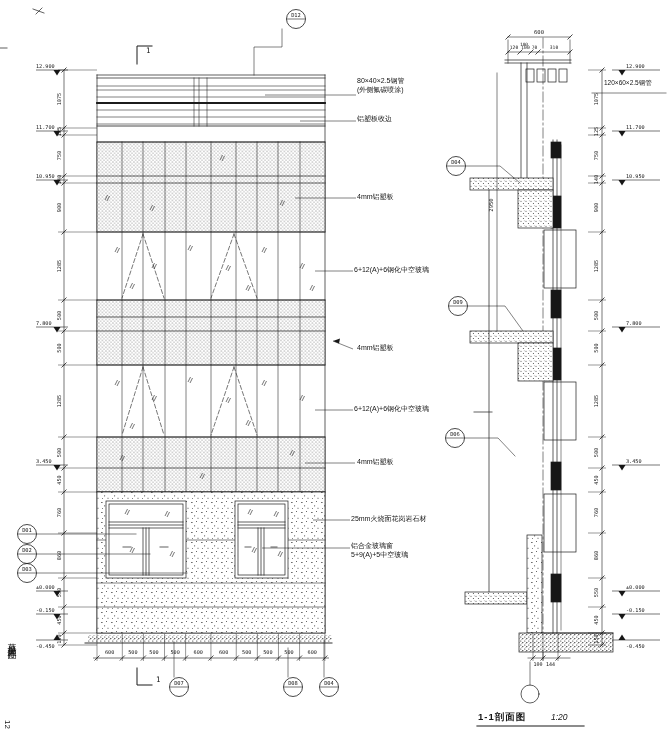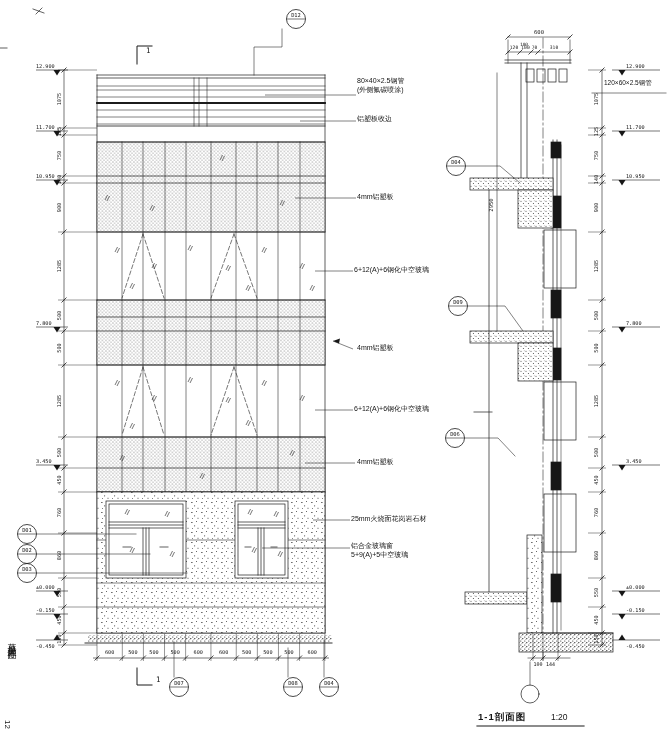--- a/index.html
+++ b/index.html
@@ -6,21 +6,21 @@
   #sheet{position:relative;width:667px;height:741px;background:#ffffff;overflow:hidden;
          font-family:"Liberation Sans", sans-serif;color:#151515;}
   svg{position:absolute;left:0;top:0;}
   svg text{font-family:"DejaVu Sans Mono","Liberation Sans",sans-serif;fill:#151515;}
   .t{position:absolute;white-space:nowrap;color:#151515;}
   .ann{position:absolute;white-space:nowrap;font-size:7px;line-height:9px;color:#151515;}
   #sheet-title-v{left:5px;top:636px;writing-mode:vertical-rl;font-size:9px;letter-spacing:2px;}
   #page-num{left:3px;top:720px;writing-mode:vertical-rl;font-size:8px;}
   #steel-note{left:604px;top:79px;font-size:6.5px;}
   #sec-title{left:478px;top:711px;font-size:9.5px;letter-spacing:1px;font-weight:bold;}
-  #sec-scale{left:551px;top:712px;font-size:8.5px;}
+  #sec-scale{left:551px;top:712px;font-size:8.5px;font-style:italic;}
 </style>
 </head>
 <body>
 
 <div id="sheet">
 
 <svg width="667" height="741" viewBox="0 0 667 741">
   <defs>
     <pattern id="pStip" width="3.5" height="3.5" patternUnits="userSpaceOnUse">
       <rect width="3.5" height="3.5" fill="#ffffff"></rect>

